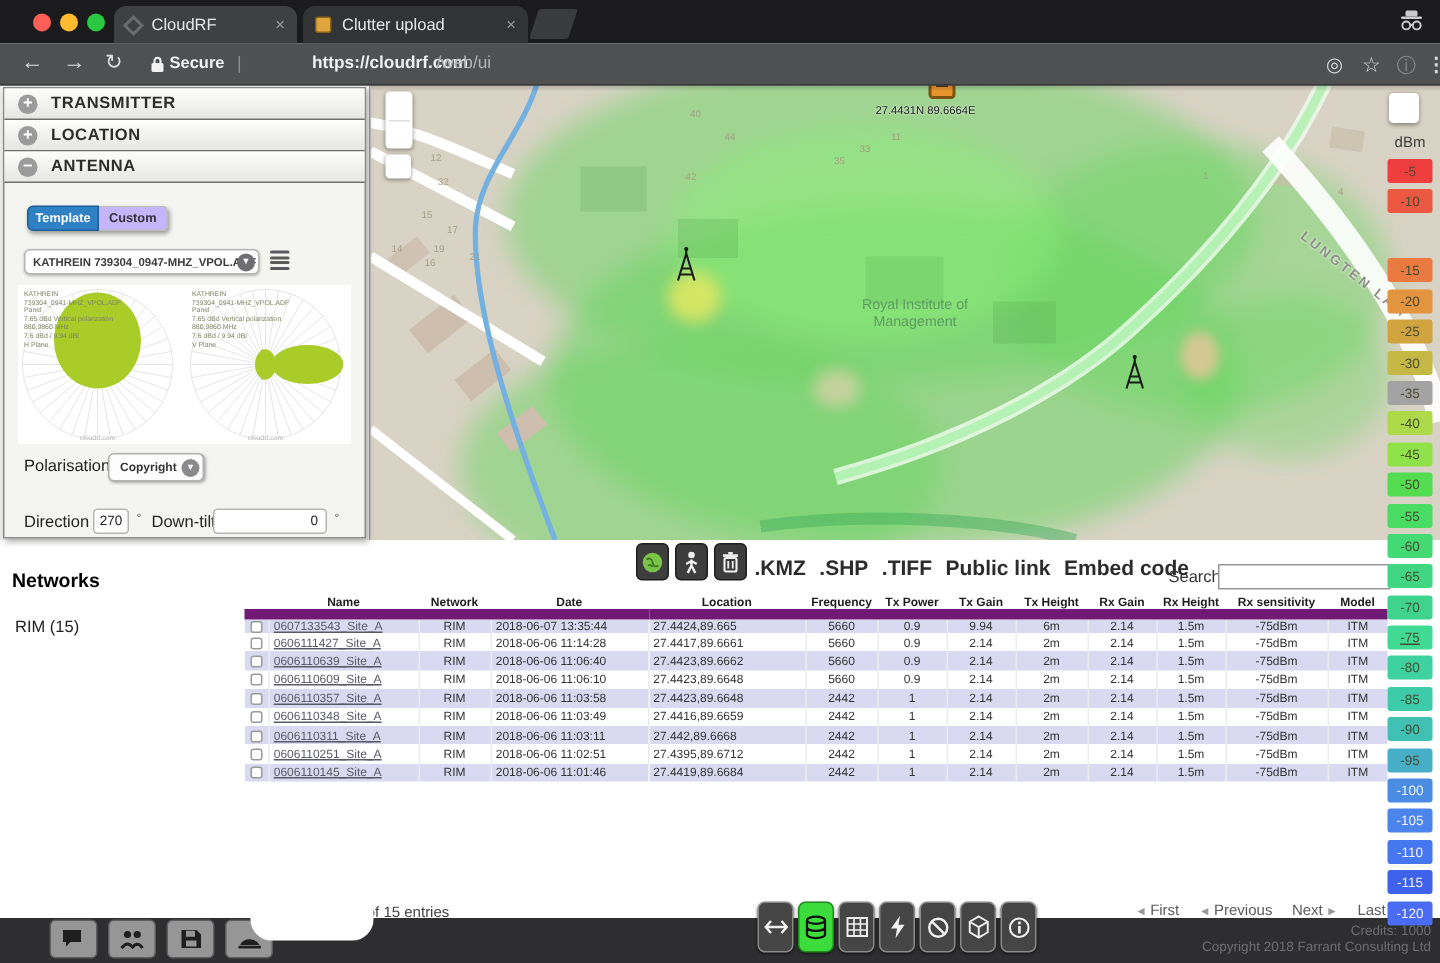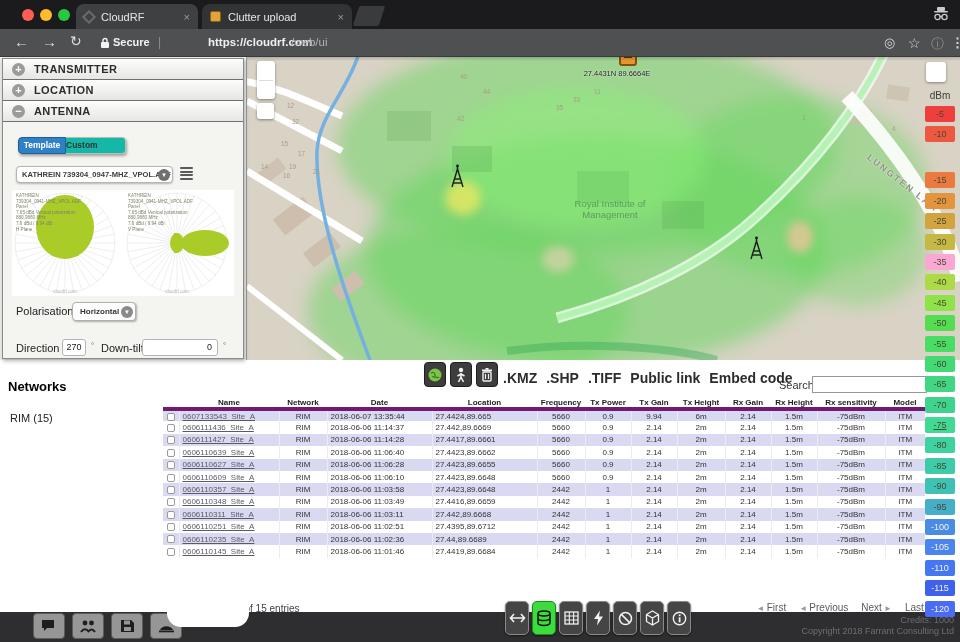--- a/index.html
+++ b/index.html
@@ -33,21 +33,21 @@
 
   
   #sidebar { position:absolute; left:0; top:56px; width:247px; height:304px; background:#eff0ee; border-right:1px solid #9b9b9b; z-index:30; }
   #acc-box { position:absolute; left:2px; top:2px; width:242px; height:301px; border:1px solid #8a8a8a; box-shadow:1px 2px 4px rgba(0,0,0,.3); background:#f4f4f1; }
   .acc-row { position:relative; height:21px; background:linear-gradient(#fdfdfc,#e6e6e3); border-bottom:1px solid #6f6f6f; display:flex; align-items:center; padding-left:9px; }
   .acc-toggle { width:13px; height:13px; border-radius:50%; background:#9b9b9b; color:#fff; font-size:11px; font-weight:bold; line-height:12px; text-align:center; }
   .acc-label { font-size:11px; font-weight:bold; color:#2d2d2d; letter-spacing:.4px; margin-left:9px; }
 
   #seg { position:absolute; left:18px; top:81px; height:17px; display:flex; border-radius:4px; box-shadow:1px 2px 3px rgba(0,0,0,.35); }
   #seg-template { width:48px; background:#2f80c4; color:#fff; border:1px solid #1f5f96; border-radius:4px 0 0 4px; font-size:8.5px; font-weight:bold; text-align:center; line-height:15px; }
-  #seg-custom { width:60px; background:#14b8a6; color:#333; border:1px solid #bbb; border-left:none; border-radius:0 4px 4px 0; font-size:8.5px; font-weight:bold; line-height:15px; }
+  #seg-custom { width:46px; background:#c4b5fd; color:#333; border:1px solid #bbb; border-left:none; border-radius:0 4px 4px 0; font-size:8.5px; font-weight:bold; text-align:center; line-height:15px; }
 
   #ant-select { position:absolute; left:16px; top:110px; width:157px; height:17px; background:#fff; border:1px solid #b5b5b5; border-radius:4px; box-shadow:0 1px 2px rgba(0,0,0,.25); font-size:7.6px; font-weight:bold; color:#3c3c3c; line-height:15px; padding-left:5px; white-space:nowrap; overflow:hidden; }
   #ant-select .chev { position:absolute; right:2px; top:1.5px; width:12px; height:12px; border-radius:50%; background:#6f6f71; color:#fff; font-size:6px; line-height:12px; text-align:center; }
   #list-icon { position:absolute; left:180px; top:111px; width:13px; height:12px; }
   #list-icon div { height:2px; background:#5a5a5a; margin-bottom:1.5px; border-radius:1px; }
 
   #pattern { position:absolute; left:12px; top:134px; width:222px; height:106px; background:#fff; }
   .pplot { position:absolute; top:1px; }
   #pplot-l { left:1px; } #pplot-r { left:113px; }
   .pat-info { position:absolute; top:3px; width:78px; font-size:4.6px; line-height:5.6px; color:#7e8468; z-index:3; }
@@ -94,21 +94,21 @@
   .expbtn { position:absolute; top:2px; width:22px; height:25px; background:#3d3d3d; border:1px solid #1e1e1e; border-radius:4px; display:flex; align-items:center; justify-content:center; }
   #exp1{ left:424px; } #exp2{ left:450px; } #exp3{ left:476px; }
   #export-links { position:absolute; left:503px; top:10px; font-size:14px; font-weight:bold; color:#2c2c2c; }
   .explink { margin-right:9px; }
   #net-heading { position:absolute; left:8px; top:19px; font-size:13px; font-weight:bold; color:#000; }
   #net-group { position:absolute; left:10px; top:52px; font-size:11px; color:#222; }
   #search-label { position:absolute; left:779px; top:19px; font-size:11px; color:#333; }
   #search-input { position:absolute; left:812px; top:16px; width:115px; height:17px; background:#fff; border:1px solid #979797; }
 
   #net-table { position:absolute; left:163px; top:37px; border-collapse:collapse; table-layout:fixed; font-size:8px; color:#333; }
-  #net-table th { font-size:8px; font-weight:bold; color:#1d1d1d; height:12px; text-align:center; border-bottom:4px solid #701a75; padding:0 2px; white-space:nowrap; }
+  #net-table th { font-size:8px; font-weight:bold; color:#1d1d1d; height:12px; text-align:center; border-bottom:7px solid #701a75; padding:0 2px; white-space:nowrap; }
   #net-table td { height:12.4px; padding:0 3px; white-space:nowrap; overflow:hidden; border-left:1px solid rgba(110,110,150,.14); }
   #net-table td:first-child { border-left:none; }
   #net-table tbody tr:nth-child(odd) { background:#d9d9f2; }
   #net-table .c-left { text-align:left; } #net-table .c-mid { text-align:center; }
   .rowlink { color:#5a5a66; text-decoration:underline; }
   .cb { display:inline-block; width:8px; height:8px; background:#fff; border:1px solid #9a9a9a; border-radius:2px; vertical-align:middle; }
 
   #showing { position:absolute; left:170px; top:243px; font-size:10px; color:#3f3f3f; }
   #pagination { position:absolute; right:26px; top:242px; font-size:10px; color:#5b5b5b; }
   .pageitem { margin-left:13px; }
@@ -313,21 +313,21 @@
           <div>880.9860 MHz</div>
           <div>7.6 dBd / 9.94 dBi</div>
           <div>V Plane</div>
         </div>
       <div class="watermark" id="wm-l">cloudrf.com</div>
       <div class="watermark" id="wm-r">cloudrf.com</div>
     </div>
 
     <span class="fieldlbl" style="left:16px; top:249px;">Polarisation</span>
     <div id="pol-select">
-      <span>Horizontal</span>
+      <span>Copyright</span>
       <span class="chev">▼</span>
     </div>
 
     <span class="fieldlbl" style="left:16px; top:286px;">Direction</span>
     <div class="numinput" id="dir-input">270</div>
     <span class="deg" style="left:91px; top:285px;">°</span>
     <span class="fieldlbl" style="left:101px; top:286px;">Down-tilt</span>
     <div class="numinput" id="tilt-input">0</div>
     <span class="deg" style="left:223px; top:285px;">°</span>
   </div>
@@ -418,21 +418,21 @@
 
   <div id="legend">
     <div id="legend-unit">dBm</div>
     <div id="legend-stops">
         <div class="lstop" style="background: rgb(238, 62, 62);">-5</div>
         <div class="lstop" style="background: rgb(236, 89, 64);">-10</div>
         <div class="lstop" style="background: rgb(234, 122, 64); margin-top: 30px;">-15</div>
         <div class="lstop" style="background: rgb(226, 148, 62);">-20</div>
         <div class="lstop" style="background: rgb(210, 164, 64);">-25</div>
         <div class="lstop" style="background: rgb(198, 184, 68);">-30</div>
-        <div class="lstop" style="background: #f9a8d4;">-35</div>
+        <div class="lstop" style="background: #a3a3a3;">-35</div>
         <div class="lstop" style="background: rgb(173, 218, 72);">-40</div>
         <div class="lstop" style="background: rgb(143, 226, 74);">-45</div>
         <div class="lstop" style="background: rgb(85, 221, 82);">-50</div>
         <div class="lstop" style="background: rgb(74, 221, 101);">-55</div>
         <div class="lstop" style="background: rgb(67, 218, 116);">-60</div>
         <div class="lstop" style="background: rgb(65, 215, 130);">-65</div>
         <div class="lstop" style="background: rgb(63, 212, 141);">-70</div>
         <div class="lstop" style="background: rgb(65, 218, 148); text-decoration: underline;">-75</div>
         <div class="lstop" style="background: rgb(61, 210, 160);">-80</div>
         <div class="lstop" style="background: rgb(62, 203, 169);">-85</div>
@@ -518,35 +518,20 @@
             <td class="c-mid">0.9</td>
             <td class="c-mid">9.94</td>
             <td class="c-mid">6m</td>
             <td class="c-mid">2.14</td>
             <td class="c-mid">1.5m</td>
             <td class="c-mid">-75dBm</td>
             <td class="c-mid">ITM</td>
           </tr>
           <tr>
             <td class="c-mid"><span class="cb"></span></td>
-            <td class="c-left"><span class="rowlink">0606111436_Site_A</span></td>
-            <td class="c-mid">RIM</td>
-            <td class="c-left">2018-06-06 11:14:37</td>
-            <td class="c-left">27.442,89.6669</td>
-            <td class="c-mid">5660</td>
-            <td class="c-mid">0.9</td>
-            <td class="c-mid">2.14</td>
-            <td class="c-mid">2m</td>
-            <td class="c-mid">2.14</td>
-            <td class="c-mid">1.5m</td>
-            <td class="c-mid">-75dBm</td>
-            <td class="c-mid">ITM</td>
-          </tr>
-          <tr>
-            <td class="c-mid"><span class="cb"></span></td>
             <td class="c-left"><span class="rowlink">0606111427_Site_A</span></td>
             <td class="c-mid">RIM</td>
             <td class="c-left">2018-06-06 11:14:28</td>
             <td class="c-left">27.4417,89.6661</td>
             <td class="c-mid">5660</td>
             <td class="c-mid">0.9</td>
             <td class="c-mid">2.14</td>
             <td class="c-mid">2m</td>
             <td class="c-mid">2.14</td>
             <td class="c-mid">1.5m</td>
@@ -563,35 +548,20 @@
             <td class="c-mid">0.9</td>
             <td class="c-mid">2.14</td>
             <td class="c-mid">2m</td>
             <td class="c-mid">2.14</td>
             <td class="c-mid">1.5m</td>
             <td class="c-mid">-75dBm</td>
             <td class="c-mid">ITM</td>
           </tr>
           <tr>
             <td class="c-mid"><span class="cb"></span></td>
-            <td class="c-left"><span class="rowlink">0606110627_Site_A</span></td>
-            <td class="c-mid">RIM</td>
-            <td class="c-left">2018-06-06 11:06:28</td>
-            <td class="c-left">27.4423,89.6655</td>
-            <td class="c-mid">5660</td>
-            <td class="c-mid">0.9</td>
-            <td class="c-mid">2.14</td>
-            <td class="c-mid">2m</td>
-            <td class="c-mid">2.14</td>
-            <td class="c-mid">1.5m</td>
-            <td class="c-mid">-75dBm</td>
-            <td class="c-mid">ITM</td>
-          </tr>
-          <tr>
-            <td class="c-mid"><span class="cb"></span></td>
             <td class="c-left"><span class="rowlink">0606110609_Site_A</span></td>
             <td class="c-mid">RIM</td>
             <td class="c-left">2018-06-06 11:06:10</td>
             <td class="c-left">27.4423,89.6648</td>
             <td class="c-mid">5660</td>
             <td class="c-mid">0.9</td>
             <td class="c-mid">2.14</td>
             <td class="c-mid">2m</td>
             <td class="c-mid">2.14</td>
             <td class="c-mid">1.5m</td>
@@ -642,35 +612,20 @@
             <td class="c-mid">1.5m</td>
             <td class="c-mid">-75dBm</td>
             <td class="c-mid">ITM</td>
           </tr>
           <tr>
             <td class="c-mid"><span class="cb"></span></td>
             <td class="c-left"><span class="rowlink">0606110251_Site_A</span></td>
             <td class="c-mid">RIM</td>
             <td class="c-left">2018-06-06 11:02:51</td>
             <td class="c-left">27.4395,89.6712</td>
-            <td class="c-mid">2442</td>
-            <td class="c-mid">1</td>
-            <td class="c-mid">2.14</td>
-            <td class="c-mid">2m</td>
-            <td class="c-mid">2.14</td>
-            <td class="c-mid">1.5m</td>
-            <td class="c-mid">-75dBm</td>
-            <td class="c-mid">ITM</td>
-          </tr>
-          <tr>
-            <td class="c-mid"><span class="cb"></span></td>
-            <td class="c-left"><span class="rowlink">0606110235_Site_A</span></td>
-            <td class="c-mid">RIM</td>
-            <td class="c-left">2018-06-06 11:02:36</td>
-            <td class="c-left">27.44,89.6689</td>
             <td class="c-mid">2442</td>
             <td class="c-mid">1</td>
             <td class="c-mid">2.14</td>
             <td class="c-mid">2m</td>
             <td class="c-mid">2.14</td>
             <td class="c-mid">1.5m</td>
             <td class="c-mid">-75dBm</td>
             <td class="c-mid">ITM</td>
           </tr>
           <tr>

